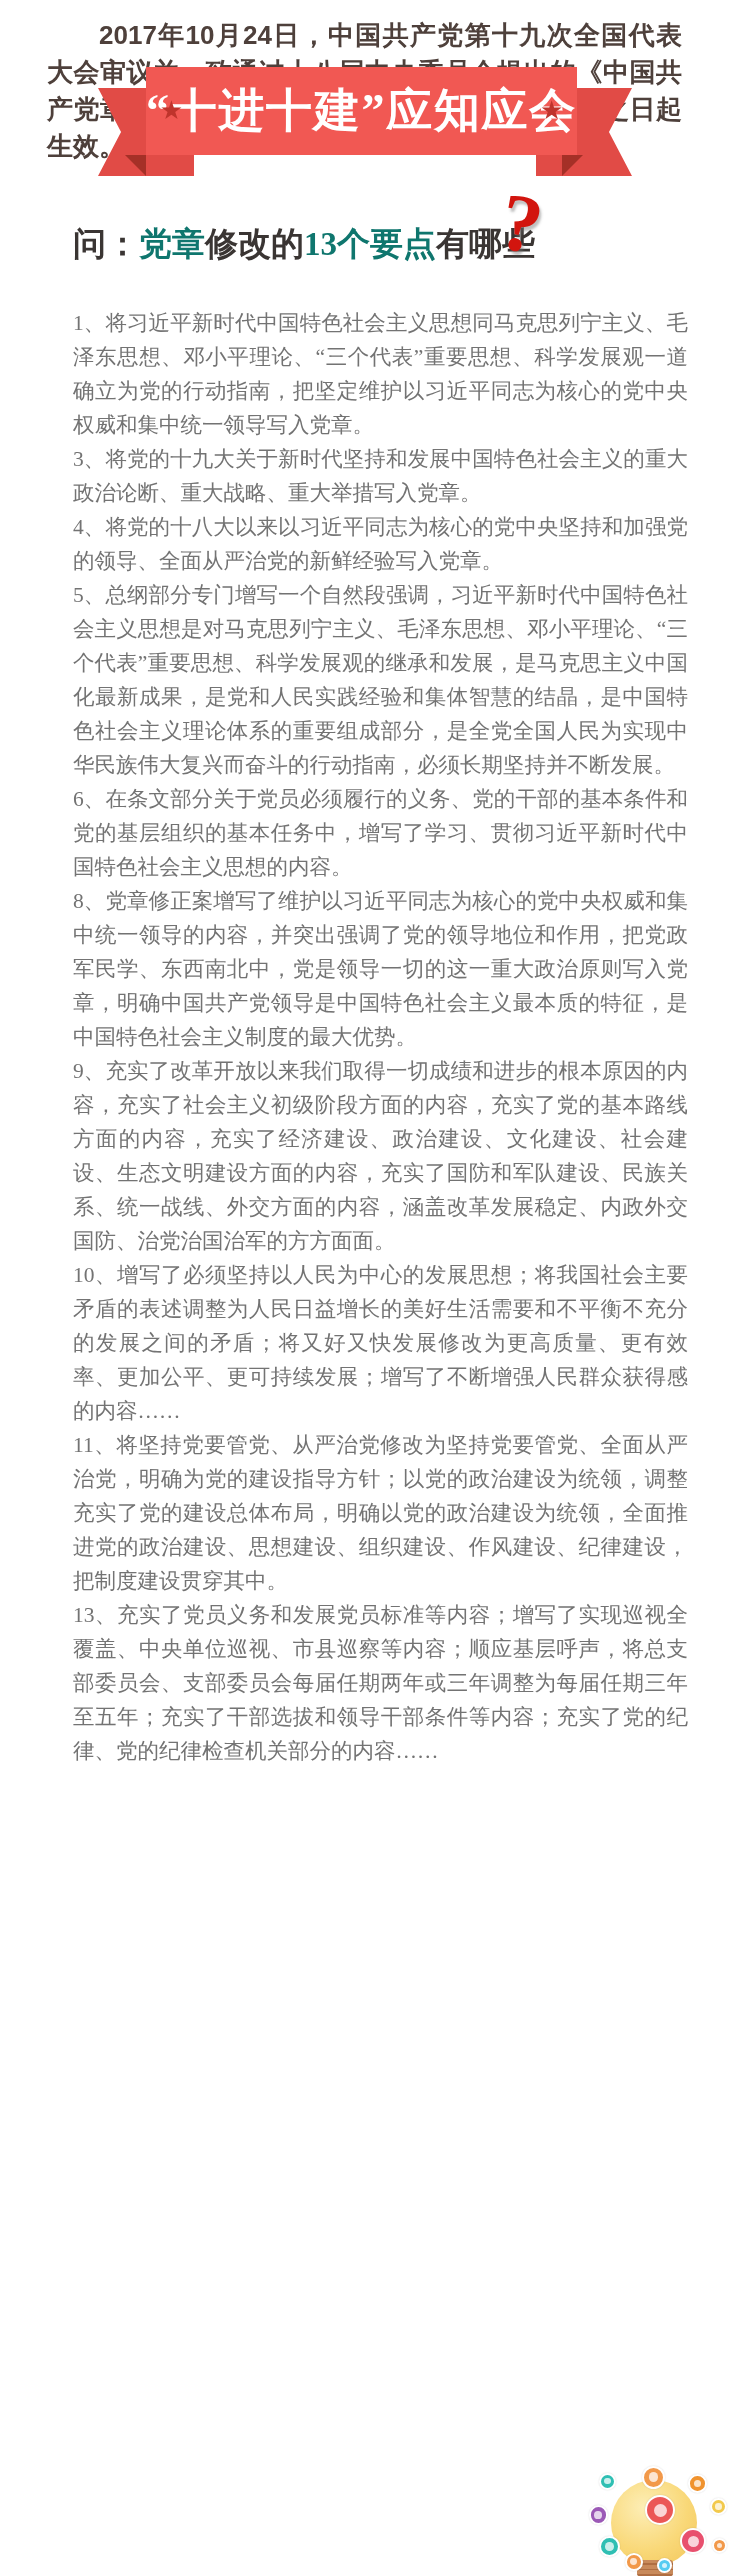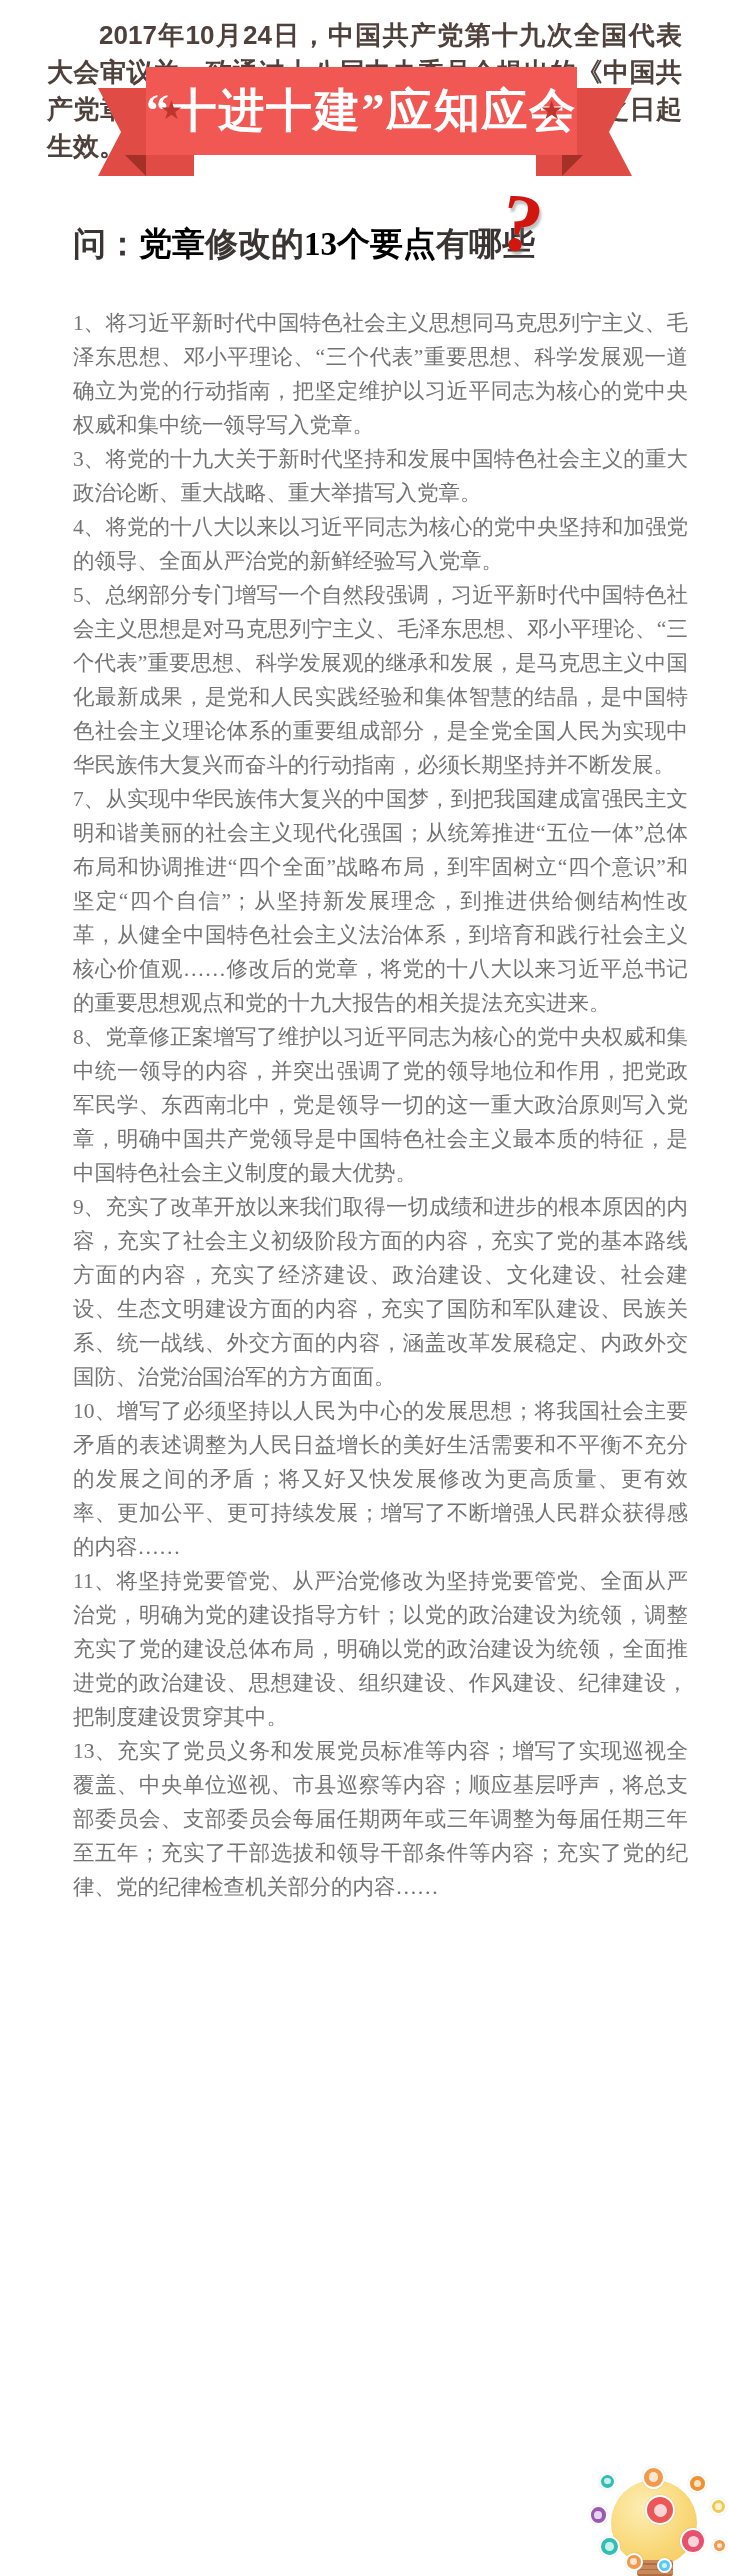--- a/index.html
+++ b/index.html
@@ -23,21 +23,21 @@
 
   
   .intro{margin:17px 47px 0 47px;width:635px;
          font-family:"Liberation Sans","DejaVu Sans",sans-serif;font-weight:700;
          font-size:26px;line-height:37px;color:#4e403b;text-align:justify;text-indent:2em;}
 
   
   .question-row{position:relative;margin:33px 0 0 73px;height:89px;}
   .question-row .qtext{position:absolute;left:0;top:24px;font-size:33px;font-weight:700;
                        color:#3a3533;letter-spacing:0px;white-space:nowrap;}
-  .question-row .red{color:#000000;}
+  .question-row .red{color:#0f766e;}
   .qmark{position:absolute;left:428px;top:-15.5px;font-size:82px;font-weight:700;line-height:82px;
          color:#d2150e;transform:rotate(10deg);
          text-shadow:2.6px 3.4px 2.6px rgba(110,110,110,0.45);}
 
   
   .body-list{margin:19px 43px 0 73px;width:615px;color:#737373;
              font-size:21.5px;line-height:34px;text-align:justify;}
   .body-list p{margin:0;padding:0;}
 
   
@@ -75,21 +75,21 @@
       <span>问：</span><span class="red">党章</span><span>修改的</span><span class="red">13个要点</span><span>有哪些</span>
     </div>
     <span class="qmark">?</span>
   </div>
 
   <div class="body-list">
     <p>1、将习近平新时代中国特色社会主义思想同马克思列宁主义、毛泽东思想、邓小平理论、“三个代表”重要思想、科学发展观一道确立为党的行动指南，把坚定维护以习近平同志为核心的党中央权威和集中统一领导写入党章。</p>
     <p>3、将党的十九大关于新时代坚持和发展中国特色社会主义的重大政治论断、重大战略、重大举措写入党章。</p>
     <p>4、将党的十八大以来以习近平同志为核心的党中央坚持和加强党的领导、全面从严治党的新鲜经验写入党章。</p>
     <p>5、总纲部分专门增写一个自然段强调，习近平新时代中国特色社会主义思想是对马克思列宁主义、毛泽东思想、邓小平理论、“三个代表”重要思想、科学发展观的继承和发展，是马克思主义中国化最新成果，是党和人民实践经验和集体智慧的结晶，是中国特色社会主义理论体系的重要组成部分，是全党全国人民为实现中华民族伟大复兴而奋斗的行动指南，必须长期坚持并不断发展。</p>
-    <p>7、从实现中华民族伟大复兴的中国梦，到把我国建成富强民主文明和谐美丽的社会主义现代化强国；从统筹推进“五位一体”总体布局和协调推进“四个全面”战略布局，到牢固树立“四个意识”和坚定“四个自信”；从坚持新发展理念，到推进供给侧结构性改革，从健全中国特色社会主义法治体系，到培育和践行社会主义核心价值观……修改后的党章，将党的十八大以来习近平总书记的重要思想观点和党的十九大报告的相关提法充实进来。</p>
+    <p>6、在条文部分关于党员必须履行的义务、党的干部的基本条件和党的基层组织的基本任务中，增写了学习、贯彻习近平新时代中国特色社会主义思想的内容。</p>
     <p>8、党章修正案增写了维护以习近平同志为核心的党中央权威和集中统一领导的内容，并突出强调了党的领导地位和作用，把党政军民学、东西南北中，党是领导一切的这一重大政治原则写入党章，明确中国共产党领导是中国特色社会主义最本质的特征，是中国特色社会主义制度的最大优势。</p>
     <p>9、充实了改革开放以来我们取得一切成绩和进步的根本原因的内容，充实了社会主义初级阶段方面的内容，充实了党的基本路线方面的内容，充实了经济建设、政治建设、文化建设、社会建设、生态文明建设方面的内容，充实了国防和军队建设、民族关系、统一战线、外交方面的内容，涵盖改革发展稳定、内政外交国防、治党治国治军的方方面面。</p>
     <p>10、增写了必须坚持以人民为中心的发展思想；将我国社会主要矛盾的表述调整为人民日益增长的美好生活需要和不平衡不充分的发展之间的矛盾；将又好又快发展修改为更高质量、更有效率、更加公平、更可持续发展；增写了不断增强人民群众获得感的内容……</p>
     <p>11、将坚持党要管党、从严治党修改为坚持党要管党、全面从严治党，明确为党的建设指导方针；以党的政治建设为统领，调整充实了党的建设总体布局，明确以党的政治建设为统领，全面推进党的政治建设、思想建设、组织建设、作风建设、纪律建设，把制度建设贯穿其中。</p>
     <p>13、充实了党员义务和发展党员标准等内容；增写了实现巡视全覆盖、中央单位巡视、市县巡察等内容；顺应基层呼声，将总支部委员会、支部委员会每届任期两年或三年调整为每届任期三年至五年；充实了干部选拔和领导干部条件等内容；充实了党的纪律、党的纪律检查机关部分的内容……</p>
   </div>
 
   <div class="bulb-wrap">
     <div class="bulb"></div>
     <div class="bulb-base"></div>

